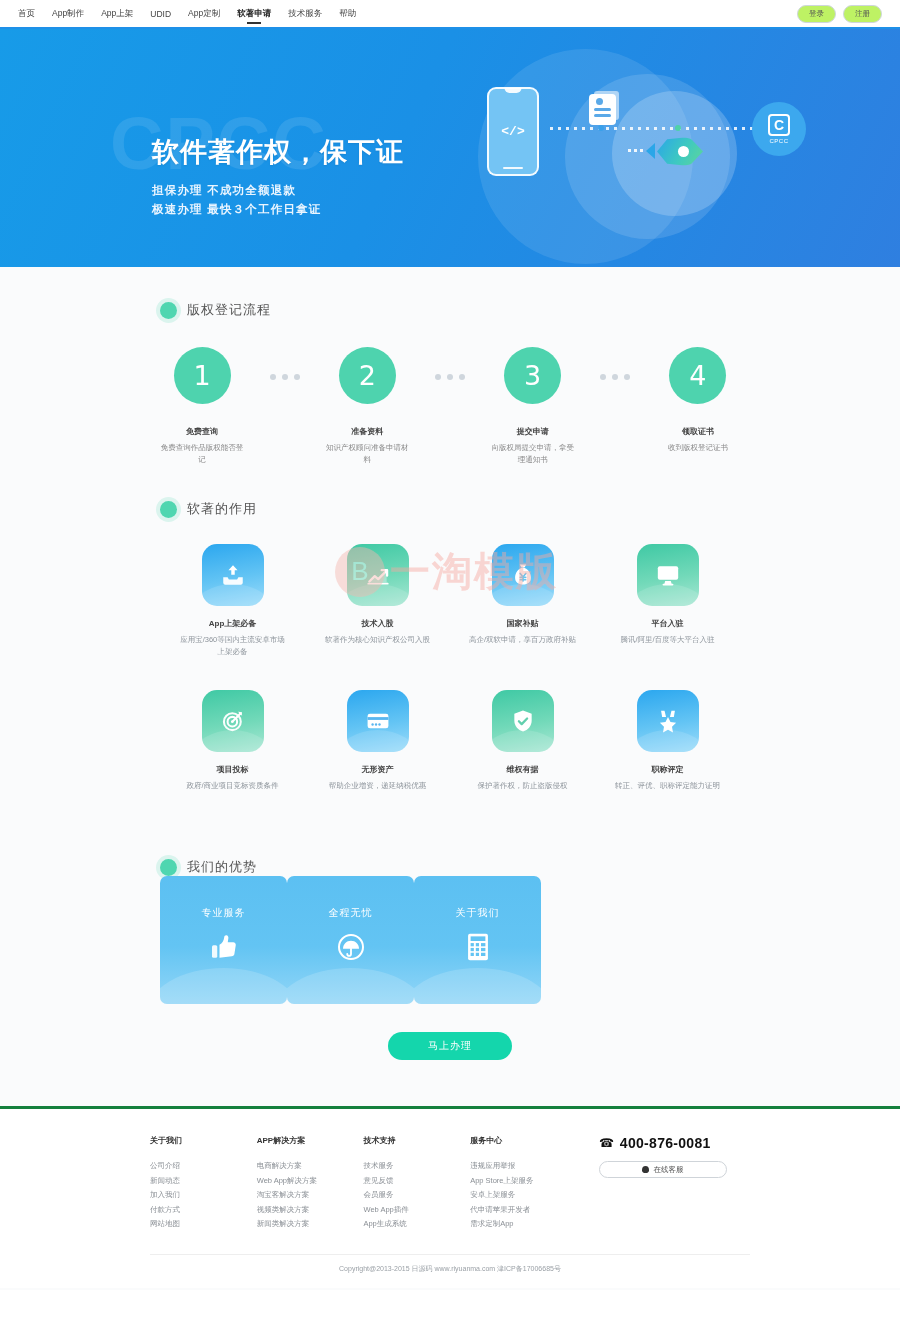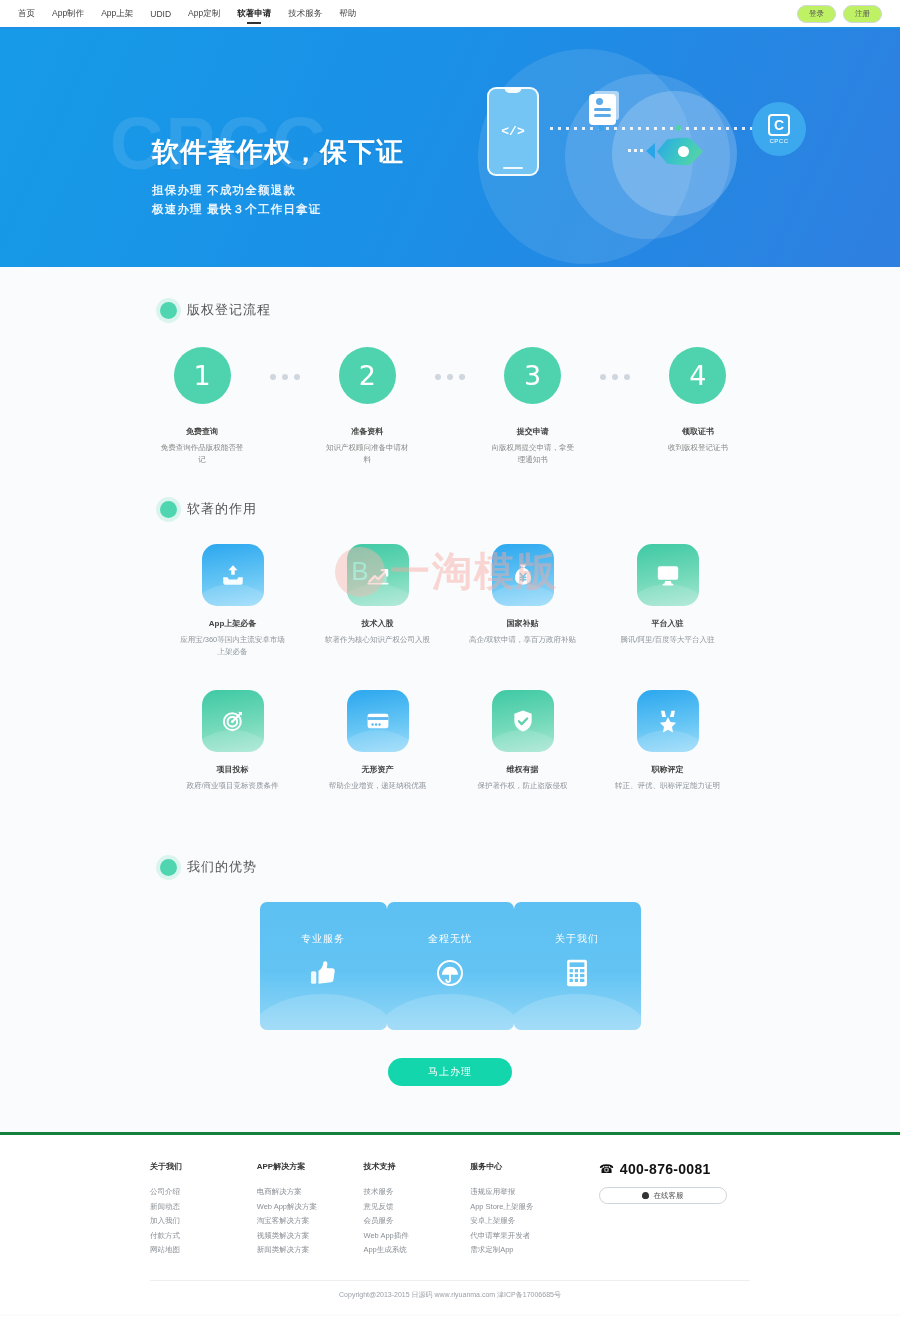--- a/index.html
+++ b/index.html
@@ -155,21 +155,21 @@
     position:absolute; left:175px; top:78px; z-index:5; pointer-events:none;
     display:flex; align-items:center; gap:5px; opacity:.45;
   }
   .wm-circle{
     width:50px; height:50px; border-radius:50%; background:#f4b8b0;
     display:flex; align-items:center; justify-content:center; color:#fff; font-size:26px;
   }
   .wm-text{ font-size:40px; font-weight:bold; color:#f6a9a0; letter-spacing:2px; }
 
   
-  .adv-row{ display:flex; justify-content:center; margin-top:26px; }
+  .adv-row{ display:flex; justify-content:flex-start; }
   .adv-card{
     width:127px; height:128px; border-radius:7px; position:relative; overflow:hidden;
     background:linear-gradient(180deg,#5cc0f2 0%,#63c4f3 55%,#92d6f7 100%);
     display:flex; flex-direction:column; align-items:center;
   }
   .adv-card::after{
     content:""; position:absolute; left:-10%; bottom:-34%; width:120%; height:62%;
     background:rgba(255,255,255,.16); border-radius:50% 50% 0 0 / 58% 58% 0 0;
   }
   .adv-label{ margin-top:30px; font-size:10px; color:#fff; letter-spacing:1px; position:relative; z-index:2; }

